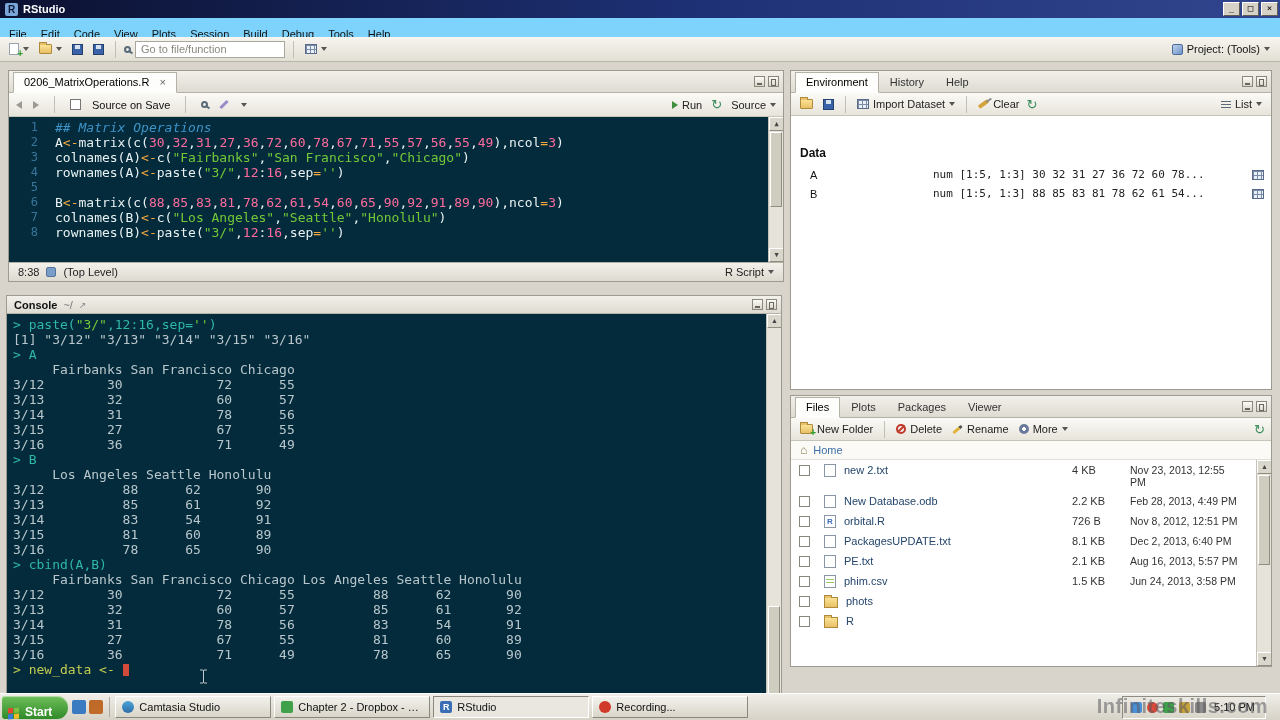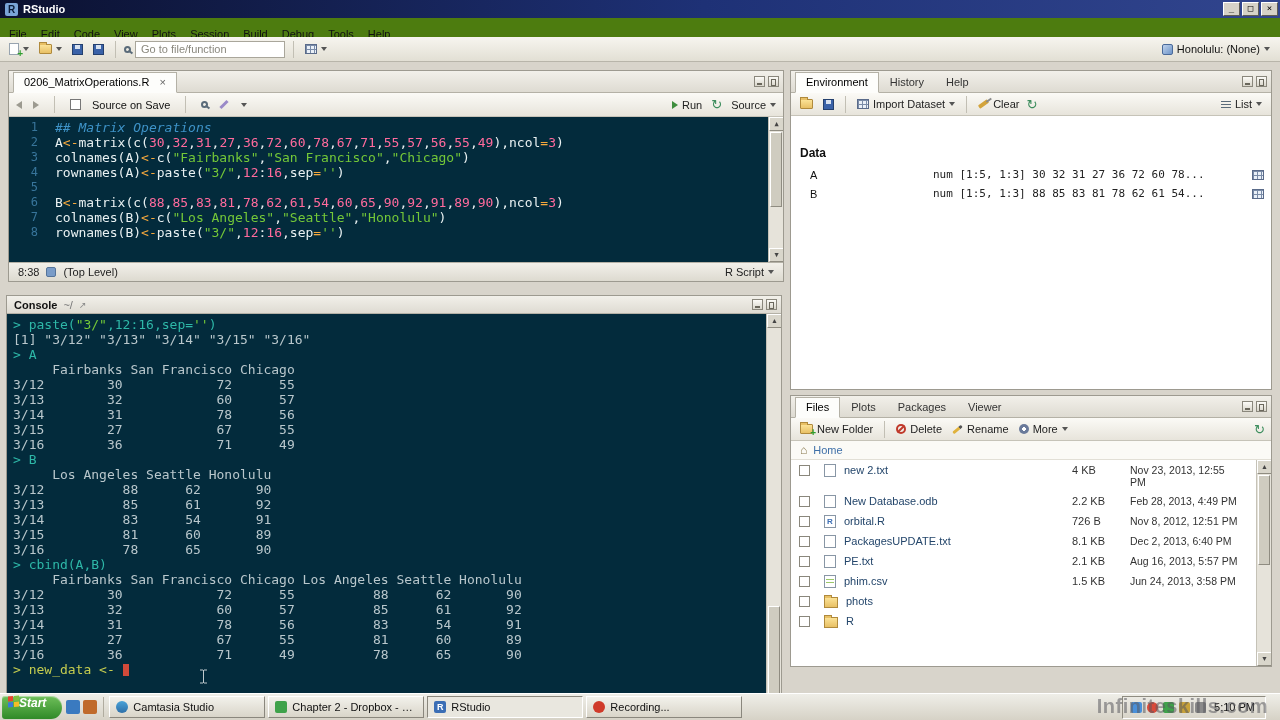--- a/index.html
+++ b/index.html
@@ -5,21 +5,21 @@
 *{box-sizing:border-box;margin:0;padding:0}
 html,body{width:1280px;height:720px;overflow:hidden}
 #screen{position:relative;width:1280px;height:720px;background:#D8D4CB;font-family:"Liberation Sans","DejaVu Sans",sans-serif;font-size:11px;color:#111}
 
 
 .titlebar{position:absolute;top:0;left:0;right:0;height:18px;background:linear-gradient(90deg,#0B1130,#1E3176 55%,#31458E);color:#fff;display:flex;align-items:center;padding:0 2px;z-index:5}
 .app-ico{width:13px;height:13px;background:#7AA5D8;color:#0B1C3A;font-weight:bold;font-size:10px;line-height:13px;text-align:center;margin:0 5px 0 3px;border-radius:2px}
 .tb-title{font-weight:bold;font-size:11px}
 .win-btns{margin-left:auto;display:flex}
 .wbtn{width:17px;height:14px;background:#D6D2C8;border:1px solid #fff;border-right-color:#5F5C54;border-bottom-color:#5F5C54;margin-left:2px;font-size:9px;text-align:center;line-height:11px;color:#000;font-family:"DejaVu Sans Mono",monospace}
-.menubar{position:absolute;top:18px;left:0;right:0;height:33px;background:#4d7c0f;border-bottom:1px solid #C8C5BA;display:flex;align-items:center;padding-left:2px;z-index:5}
+.menubar{position:absolute;top:18px;left:0;right:0;height:33px;background:#7dd3fc;border-bottom:1px solid #C8C5BA;display:flex;align-items:center;padding-left:2px;z-index:5}
 .menu-item{padding:2px 7px}
 .toolbar{position:absolute;top:37px;left:0;right:0;height:25px;background:linear-gradient(#F7F5EF,#E2DFD4);border-bottom:1px solid #B8B5AA;display:flex;align-items:center;padding:0 6px;gap:4px;z-index:5}
 .tsep{width:1px;height:17px;background:#C2BFB4;margin:0 4px}
 .goto{width:150px;height:17px;border:1px solid #A9A69B;background:#fff;font-size:11px;color:#555;padding:0 5px;font-family:"Liberation Sans","DejaVu Sans",sans-serif}
 .goto::placeholder{color:#8A887E}
 .proj{margin-left:auto;display:flex;align-items:center;gap:4px;padding-right:4px}
 .tbtn{display:inline-flex;align-items:center;gap:4px;padding:2px 3px;border-radius:2px;color:#222;white-space:nowrap}
 .tri{width:0;height:0;border-left:3px solid transparent;border-right:3px solid transparent;border-top:4px solid #555;display:inline-block}
 .tri-l{width:0;height:0;border-top:4px solid transparent;border-bottom:4px solid transparent;border-right:6px solid #9C9A90;display:inline-block}
 .tri-r{width:0;height:0;border-top:4px solid transparent;border-bottom:4px solid transparent;border-left:6px solid #9C9A90;display:inline-block}
@@ -130,21 +130,21 @@
 .fi.page-grid::after{content:"";position:absolute;left:1px;right:1px;top:3px;bottom:2px;background:repeating-linear-gradient(#9CC86A 0 1px,transparent 1px 3px)}
 .fi.page-chart::after{content:"";position:absolute;left:2px;bottom:2px;width:3px;height:6px;background:#4A7FC0;box-shadow:4px 2px 0 -1px #E09A3E}
 .fi.folder{width:14px;height:11px;background:linear-gradient(#FBE296,#E8C065);border:1px solid #B08A3C;margin-top:2px}
 .fi.folder::before{content:"";position:absolute;top:-3px;left:-1px;width:6px;height:2px;background:#E8C065;border:1px solid #B08A3C;border-bottom:none}
 .fname{margin-left:8px;width:228px;color:#24466B;flex:0 0 auto}
 .fsize{width:58px;color:#333;flex:0 0 auto}
 .fdate{width:112px;color:#333;font-size:10.5px;line-height:12px;flex:0 0 auto}
 
 
 .taskbar{position:absolute;left:0;right:0;bottom:0;height:27px;background:linear-gradient(#EFEEE8,#D6D2C6);border-top:1px solid #fff;display:flex;align-items:center;z-index:30}
-.startbtn{height:23px;margin-left:2px;padding:0 16px 0 6px;background:linear-gradient(#6FBF5A,#2F8A28);border-radius:3px 11px 11px 3px;color:#fff;font-weight:bold;font-style:italic;display:flex;align-items:flex-start;gap:0;font-size:12px;box-shadow:inset 0 1px 1px rgba(255,255,255,.5);flex:0 0 auto}
+.startbtn{height:23px;margin-left:2px;padding:0 16px 0 6px;background:linear-gradient(#6FBF5A,#2F8A28);border-radius:3px 11px 11px 3px;color:#fff;font-weight:bold;display:flex;align-items:flex-end;gap:6px;font-size:12px;box-shadow:inset 0 1px 1px rgba(255,255,255,.5);flex:0 0 auto}
 .flag{display:inline-grid;grid-template-columns:5px 5px;grid-template-rows:5px 5px;gap:1px;transform:skewY(-6deg)}
 .flag i{display:block}
 .flag i:nth-child(1){background:#E8442F}
 .flag i:nth-child(2){background:#7DBF3F}
 .flag i:nth-child(3){background:#3A7AD8}
 .flag i:nth-child(4){background:#F4BD27}
 .ql{display:flex;align-items:center;gap:3px;padding:0 4px;flex:0 0 auto}
 .qlico{width:14px;height:14px;border-radius:2px}
 .q1{background:#3A7AC0}
 .q2{background:#C06A2A}
@@ -215,21 +215,21 @@
     <span class="tsep"></span>
     <span class="ico ic-mag"></span>
     <input class="goto" placeholder="Go to file/function" style="">
     <span class="tsep"></span>
     <span class="tbtn">
         <span class="ico ic-table"></span>
         <span class="tri"></span>
       </span>
     <span class="proj">
       <span class="ico ic-cube"></span>
-      <span>Honolulu: (None)</span>
+      <span>Project: (Tools)</span>
       <span class="tri"></span>
     </span>
   </div>
 
   <div class="workspace">
 
     <div class="pane" id="editor-pane">
       <div class="tabbar">
         <span class="ptab active">
           <span>0206_MatrixOperations.R</span>

